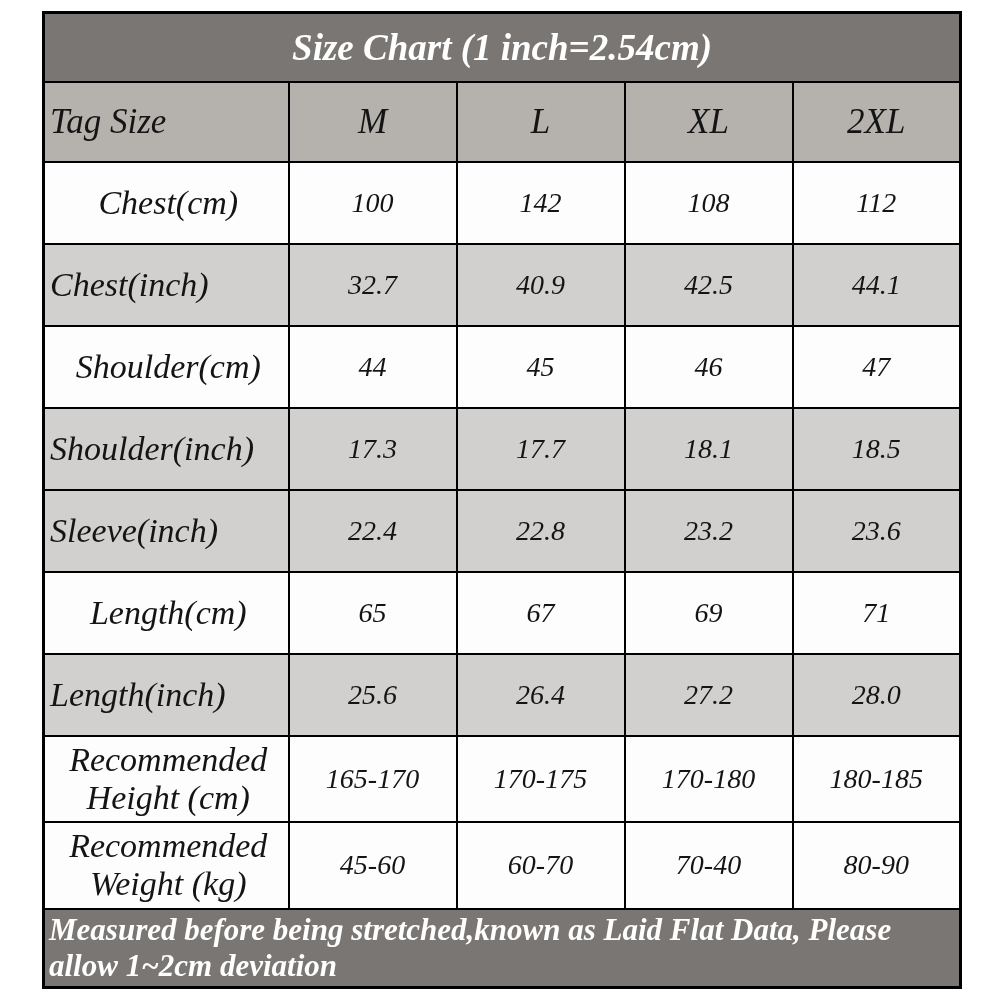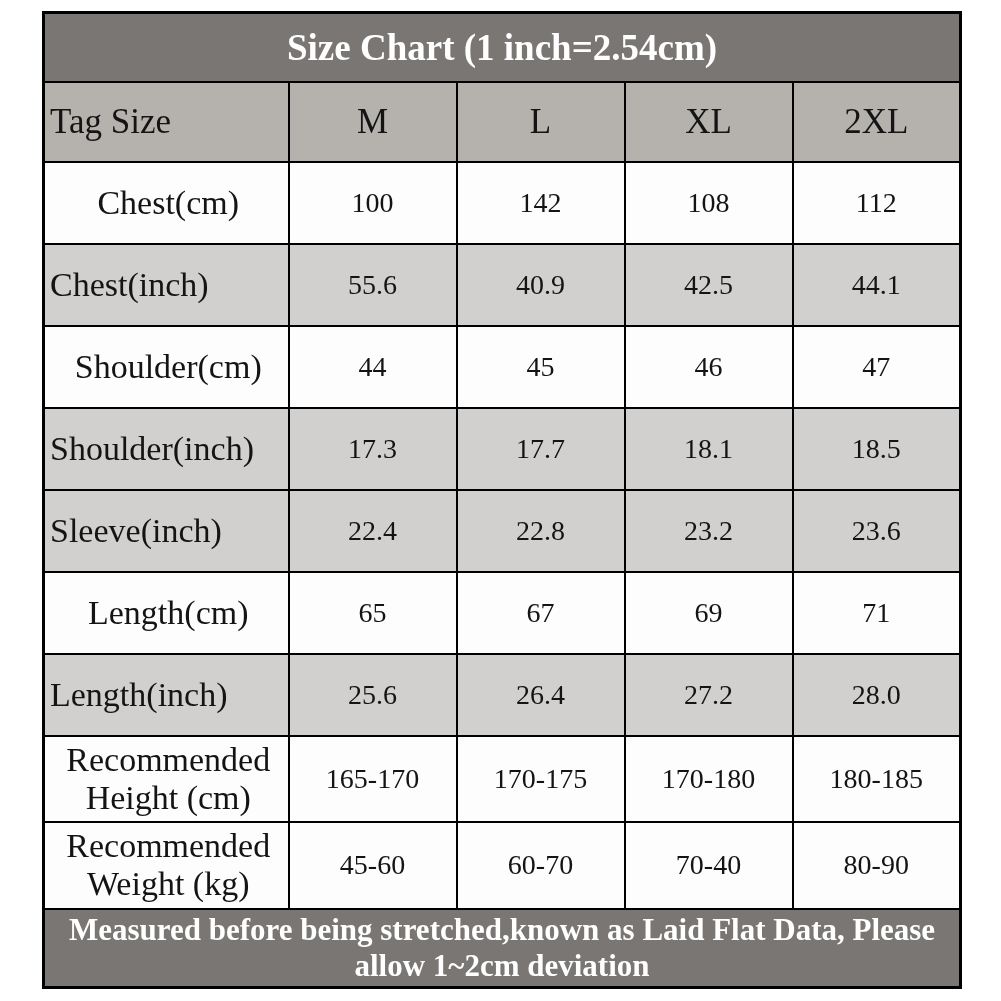--- a/index.html
+++ b/index.html
@@ -11,21 +11,21 @@
     --band_text:#ffffff;
     --cell_text:#141414;
   }
   html,body{margin:0;padding:0;background:#ffffff;}
   body{
     width:1001px;height:1001px;overflow:hidden;
     font-family:"Liberation Serif","DejaVu Serif",serif;
   }
   .page{
     box-sizing:border-box;width:1001px;height:1001px;
-    padding:11px 60px 11px 42px;background:#ffffff;
+    padding:11px 60px 11px 42px;background:#ffffff;font-style:italic;
   }
   table.size-chart{
     border-collapse:collapse;width:100%;height:978px;table-layout:fixed;
     border:3px solid var(--border_black);
   }
   .size-chart th,.size-chart td{
     border:2px solid var(--border_black);
     color:var(--cell_text);
     vertical-align:middle;
     overflow:hidden;
@@ -39,21 +39,21 @@
   }
   tr.data-row{height:76px;}
   tr.plain td{background:var(--row_white);text-align:center;}
   tr.shade td{background:var(--alt_gray);}
   td.lbl{
     text-align:left;padding-left:5px;font-size:34px;line-height:1.12;
   }
   td.val{text-align:center;font-size:28px;}
   td.footer-band{
     background:var(--band_gray);color:var(--band_text);
-    font-weight:bold;font-size:31px;text-align:center;height:62px;line-height:1.14;
+    font-weight:bold;font-size:31px;text-align:left;height:62px;line-height:1.14;
     padding:0 4px;
   }
   td.footer-band span{display:block;}
 </style>
 </head>
 <body>
 
 <div class="page">
   <table class="size-chart">
     <colgroup>
@@ -79,21 +79,21 @@
       <tr class="data-row plain">
         <td class="lbl">Chest(cm)</td>
         <td class="val">100</td>
         <td class="val">142</td>
         <td class="val">108</td>
         <td class="val">112</td>
       </tr>
 
       <tr class="data-row shade">
         <td class="lbl">Chest(inch)</td>
-        <td class="val">55.6</td>
+        <td class="val">32.7</td>
         <td class="val">40.9</td>
         <td class="val">42.5</td>
         <td class="val">44.1</td>
       </tr>
 
       <tr class="data-row plain">
         <td class="lbl">Shoulder(cm)</td>
         <td class="val">44</td>
         <td class="val">45</td>
         <td class="val">46</td>

